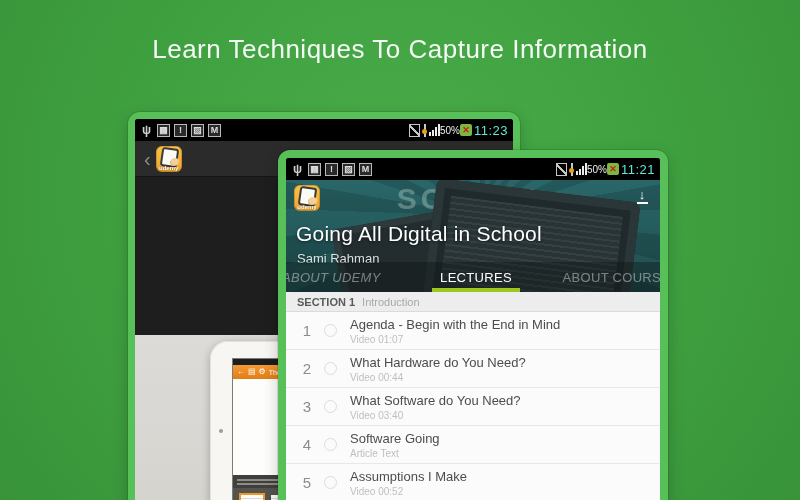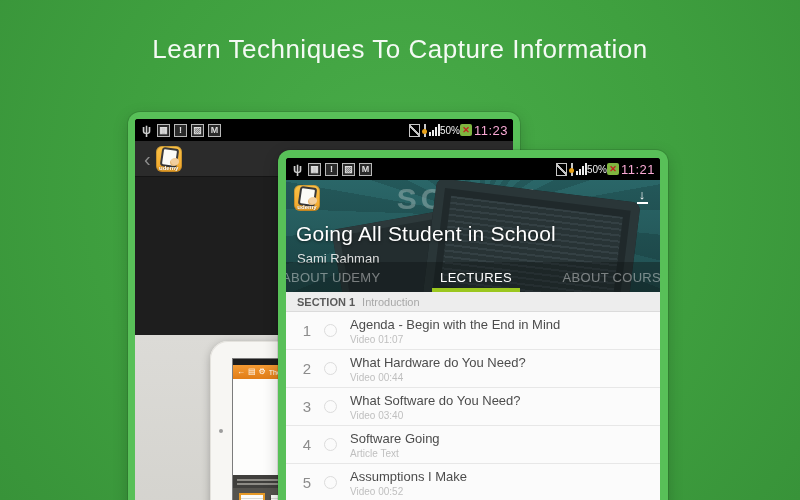--- a/index.html
+++ b/index.html
@@ -42,21 +42,21 @@
   .tether::after  { content:""; position:absolute; left:2px; top:5px; width:5px; height:5px; border-radius:50%; background:#e8a21a; }
   .signal { display:flex; align-items:flex-end; gap:1px; height:12px; }
   .signal i { display:block; width:2px; background:#ececec; }
   .signal i:nth-child(1){height:4px;} .signal i:nth-child(2){height:6px;}
   .signal i:nth-child(3){height:9px;} .signal i:nth-child(4){height:12px;}
   .sb-pct { color:#f0f0f0; font-size:10px; }
   .battery {
     width:12px; height:12px; border-radius:2px; background:#7fb63f;
     color:#c42020; font-size:9px; font-weight:bold; line-height:12px; text-align:center;
   }
-  .sb-time { color:#f9a8d4; font-size:13px; margin-left:2px; letter-spacing:.5px; }
+  .sb-time { color:#5eead4; font-size:13px; margin-left:2px; letter-spacing:.5px; }
 
   
   .udemy-logo {
     width:26px; height:26px; border-radius:6px; position:relative; overflow:hidden;
     background:linear-gradient(#fbc145,#f1a62b);
     box-shadow:inset 0 0 0 1px rgba(0,0,0,.18);
   }
   .udemy-logo::before { 
     content:""; position:absolute; left:5px; top:2px; width:13px; height:15px;
     border:2px solid #3a3a3a; border-radius:3px; background:#fbfbf6; transform:rotate(8deg);
@@ -151,21 +151,21 @@
   }
   .tabbar {
     position:absolute; left:0; right:0; bottom:0; height:30px;
     background:rgba(12,18,18,.38); display:flex;
   }
   .tab {
     flex:1; display:flex; align-items:center; justify-content:center;
     font-size:13px; letter-spacing:.3px; color:rgba(255,255,255,.42);
     position:relative; white-space:nowrap; cursor:pointer;
   }
-  .tab:first-child { justify-content:flex-start; margin-left:-4px; }
+  .tab:first-child { justify-content:flex-start; margin-left:-4px;font-style:italic; }
   .tab:last-child  { justify-content:flex-end; margin-right:-10px; }
   .tab.active { color:#fff; }
   .tab.active::after {
     content:""; position:absolute; bottom:0; left:16%; right:16%; height:4px; background:#9bc71f;
   }
   .section-bar {
     height:20px; background:#ededed; border-bottom:1px solid #dbdbdb;
     display:flex; align-items:center; gap:7px; padding:0 11px; font-size:11px;
   }
   .section-label { color:#5a5a5a; font-weight:bold; }
@@ -278,21 +278,21 @@
       <div class="school-text">SCHOOL</div>
       <div class="device-a"></div>
       <div class="device-b"></div>
       <div class="udemy-logo">
         <span class="logo-word">udemy</span>
       </div>
       <span class="download">
         <span class="dl-arrow">↓</span>
         <span class="dl-bar"></span>
       </span>
-      <div class="course-title">Going All Student in School</div>
+      <div class="course-title">Going All Digital in School</div>
       <div class="instructor">Sami Rahman</div>
       <div class="tabbar">
         <div class="tab">ABOUT UDEMY</div>
         <div class="tab active">LECTURES</div>
         <div class="tab">ABOUT COURSE</div>
       </div>
     </div>
     <div class="section-bar">
       <span class="section-label">SECTION 1</span>
       <span class="section-name">Introduction</span>

